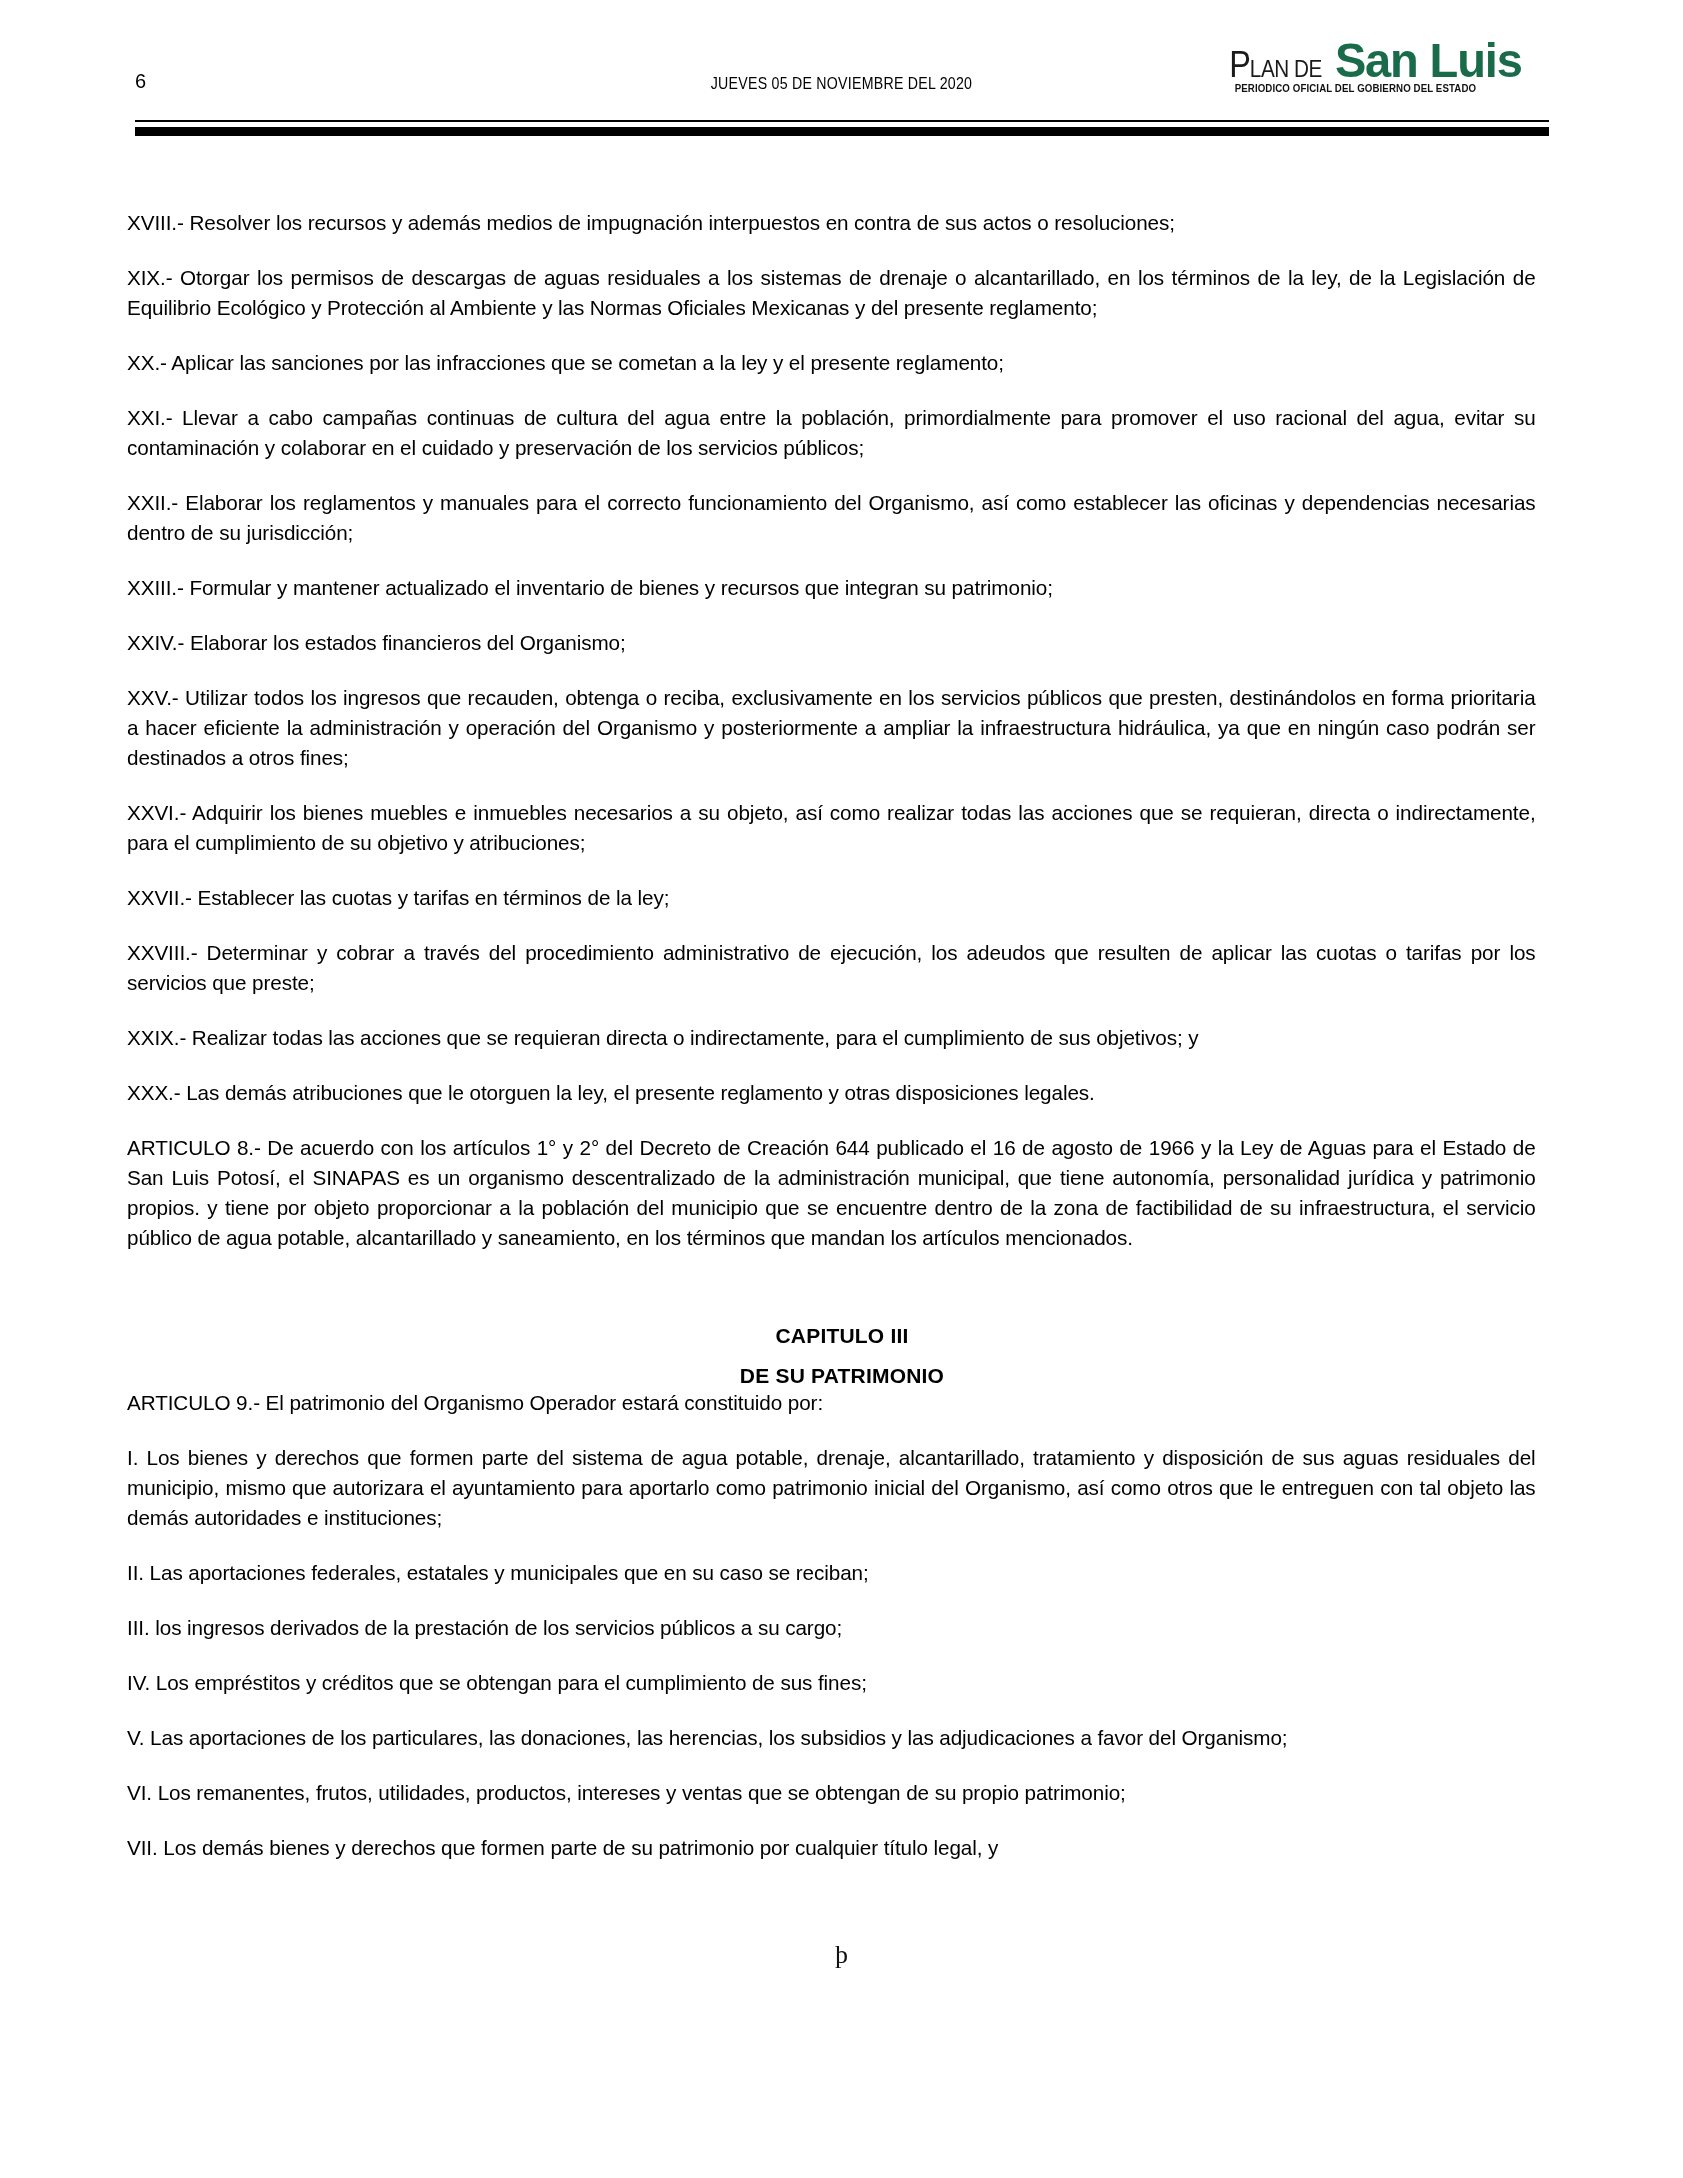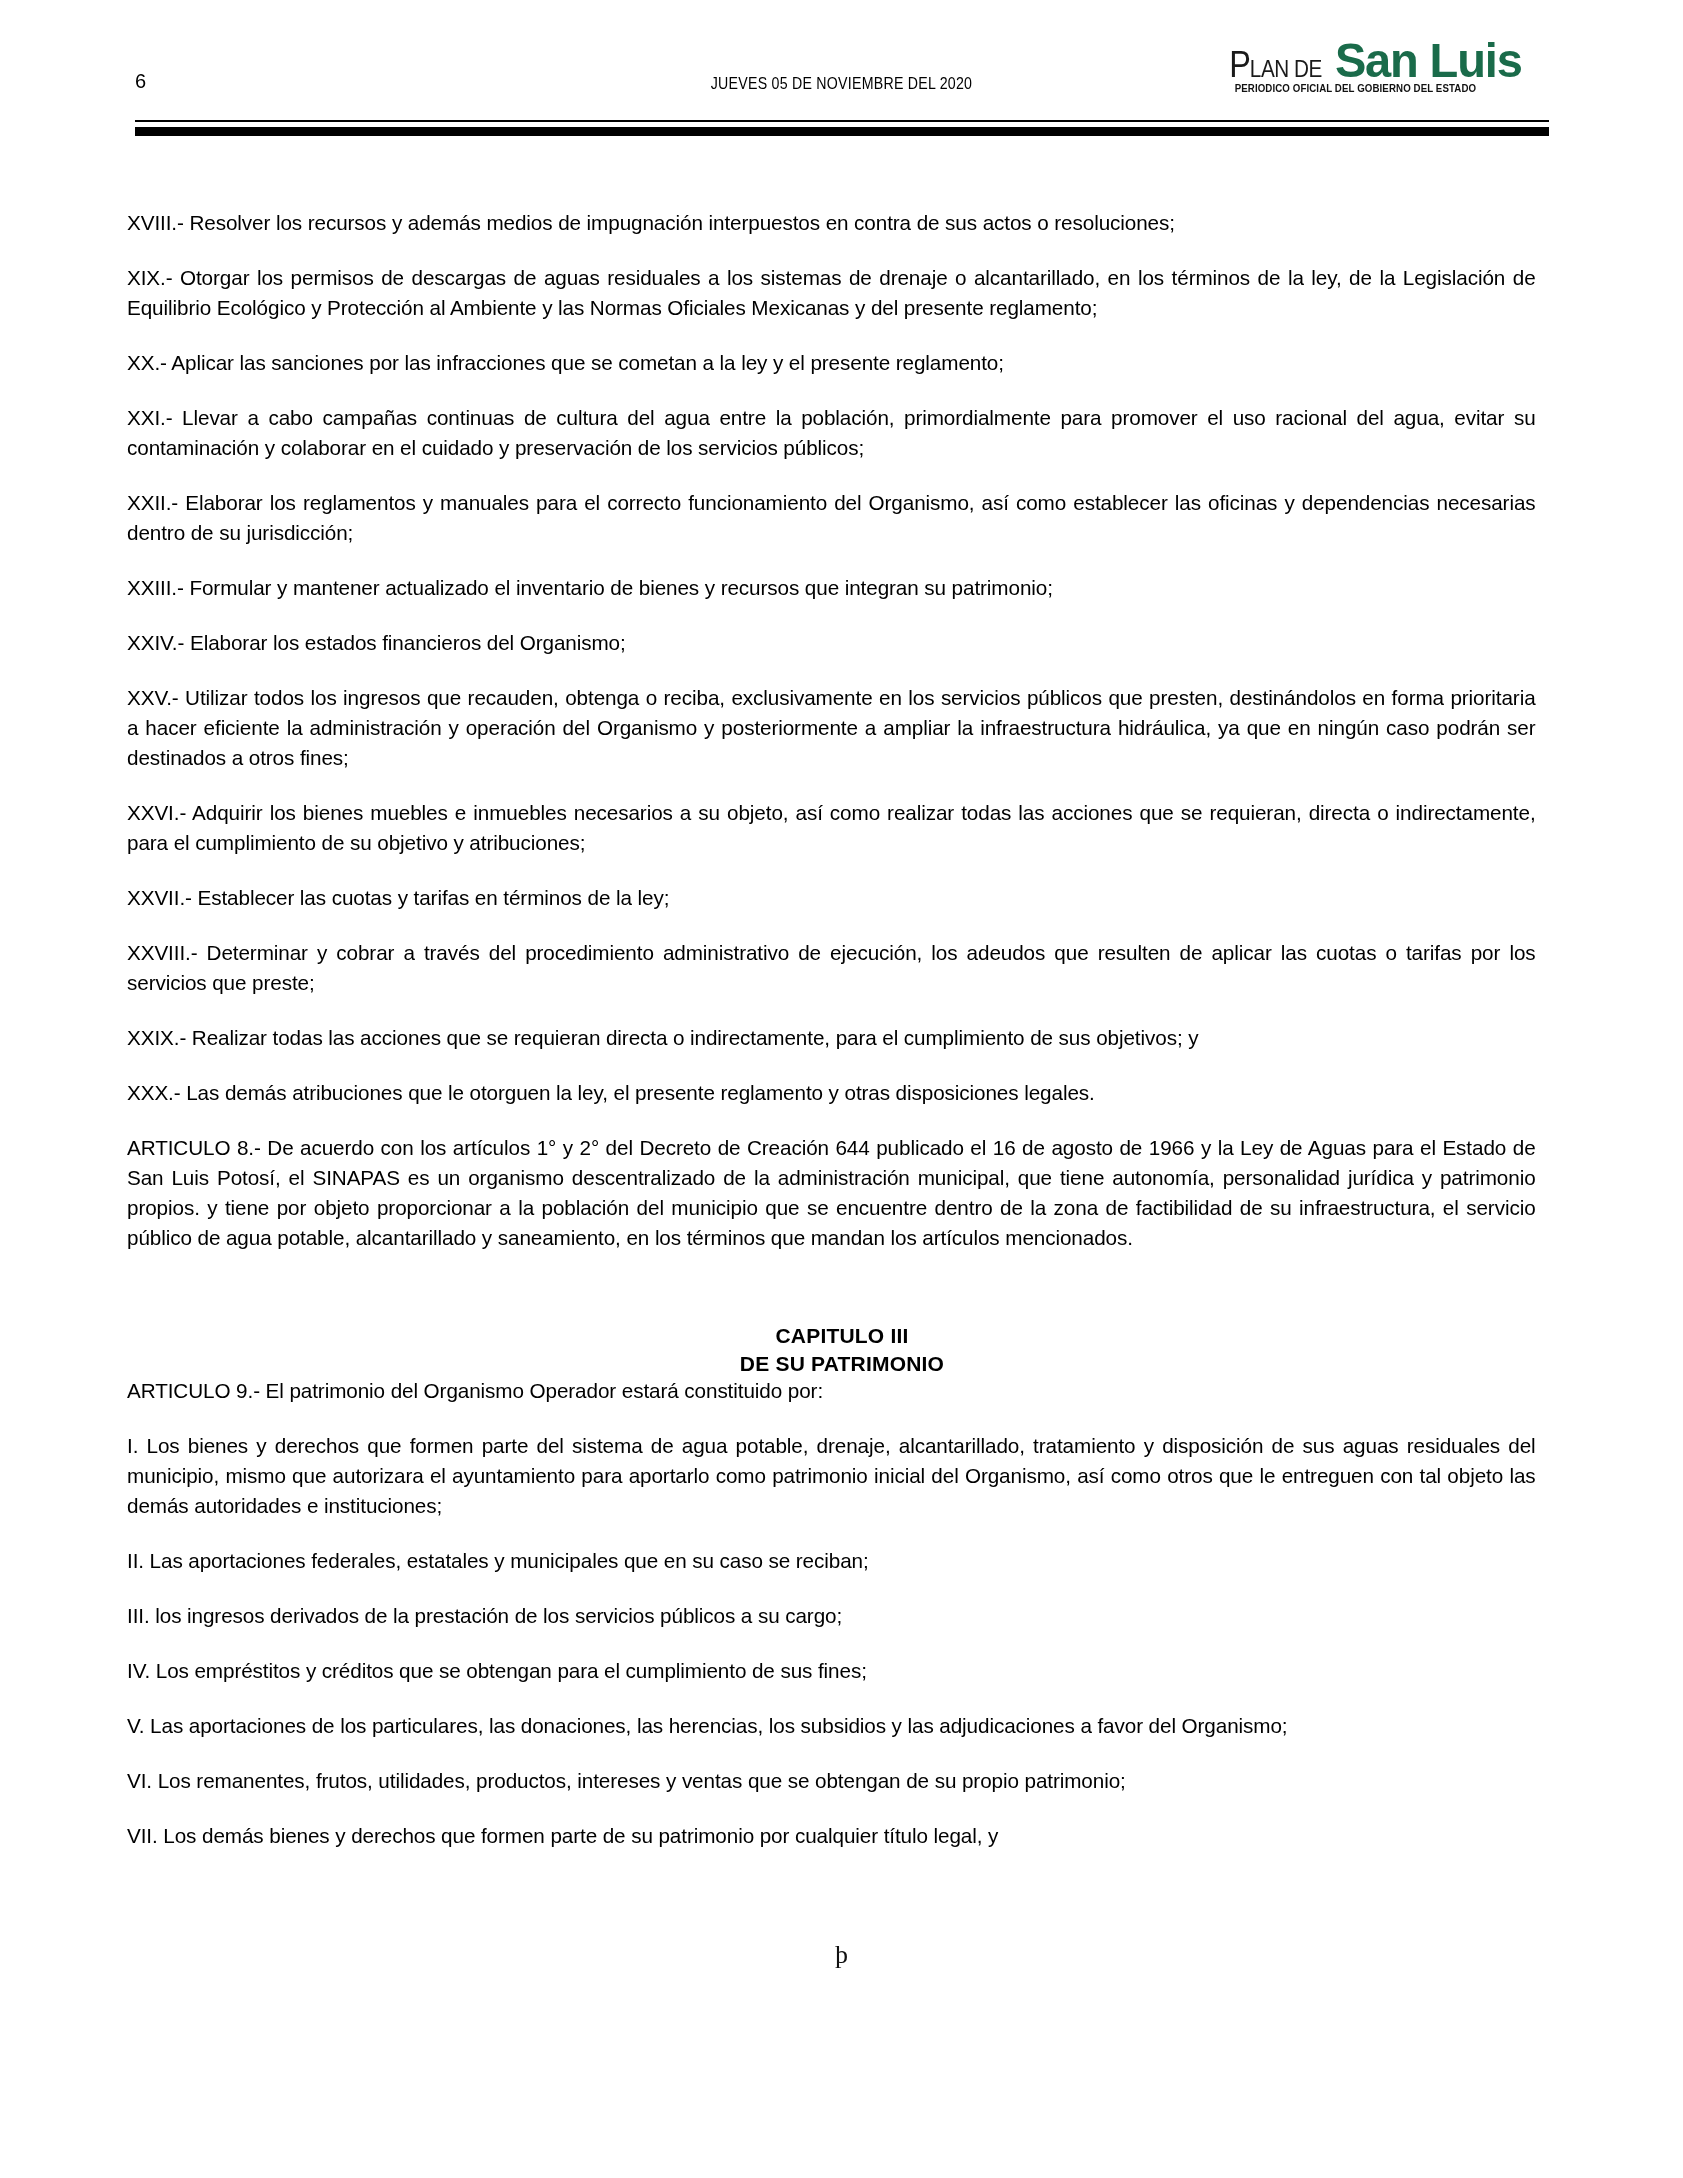--- a/index.html
+++ b/index.html
@@ -138,21 +138,21 @@
 
   .heading {
     margin: 0;
     font-size: 21px;
     font-weight: 700;
     text-align: center;
     letter-spacing: 0.2px;
   }
   .heading-block {
     margin-top: 71px;
-    margin-bottom: 4px;
+    margin-bottom: 16px;
   }
   .heading-sub {
   }
   .after-headings { margin-top: 44px; }
 
   .footer-mark {
     position: absolute;
     left: 0;
     top: 1942px;
     width: 1683px;

